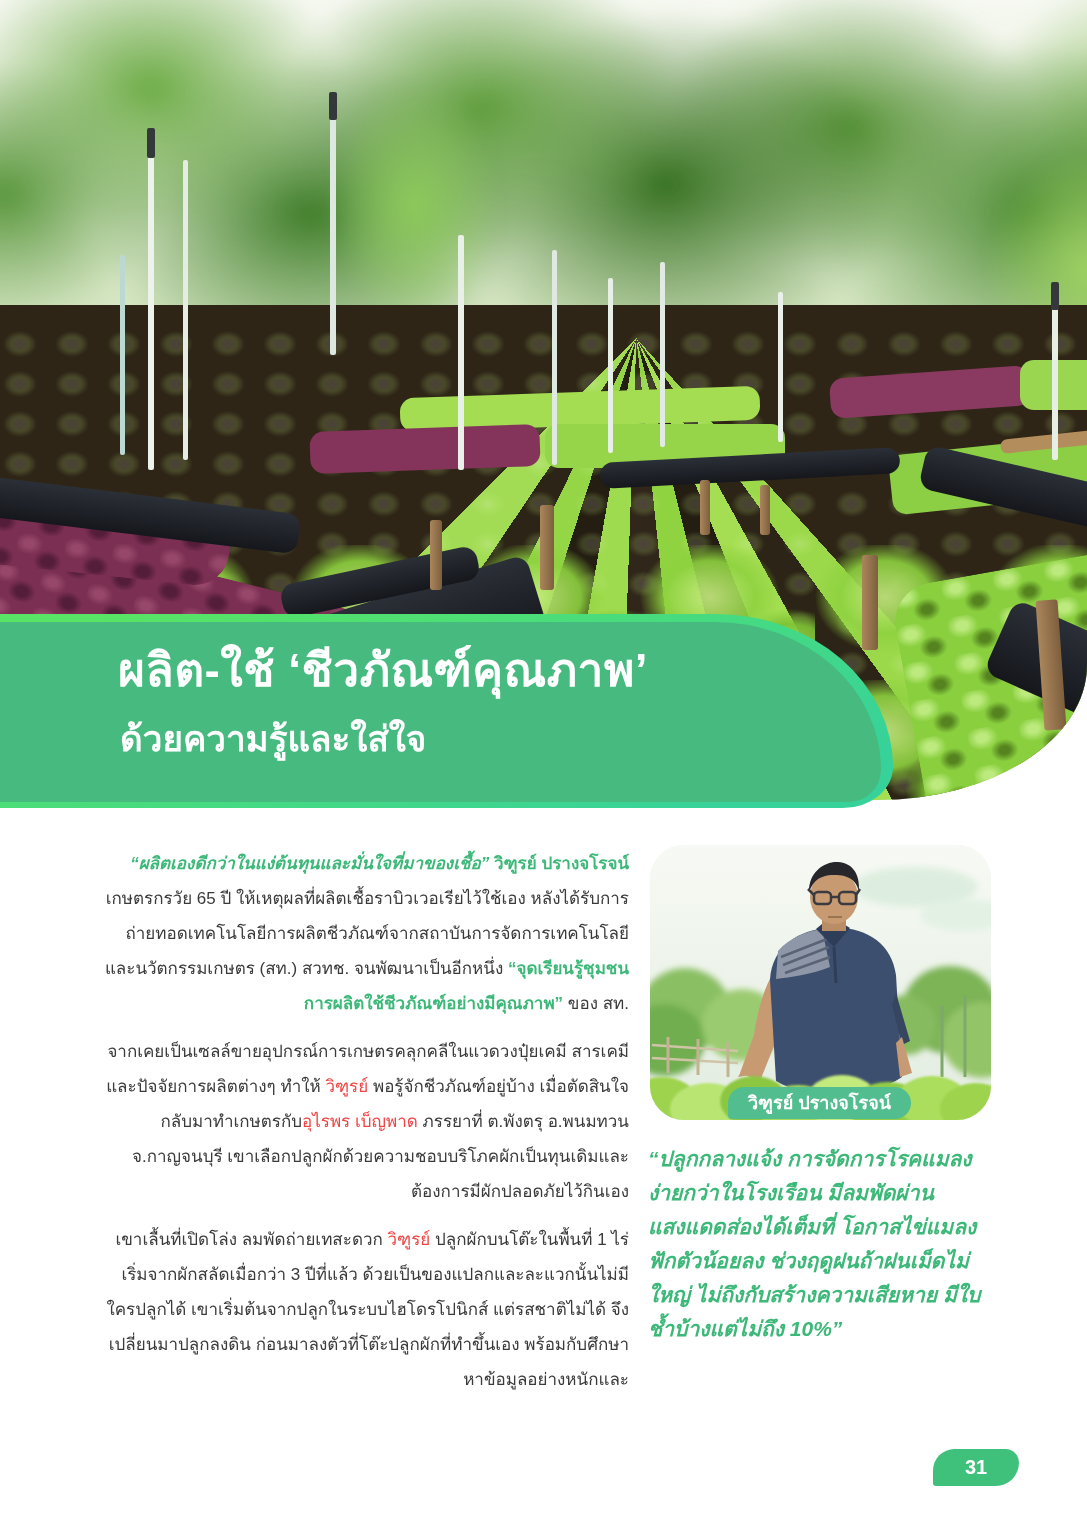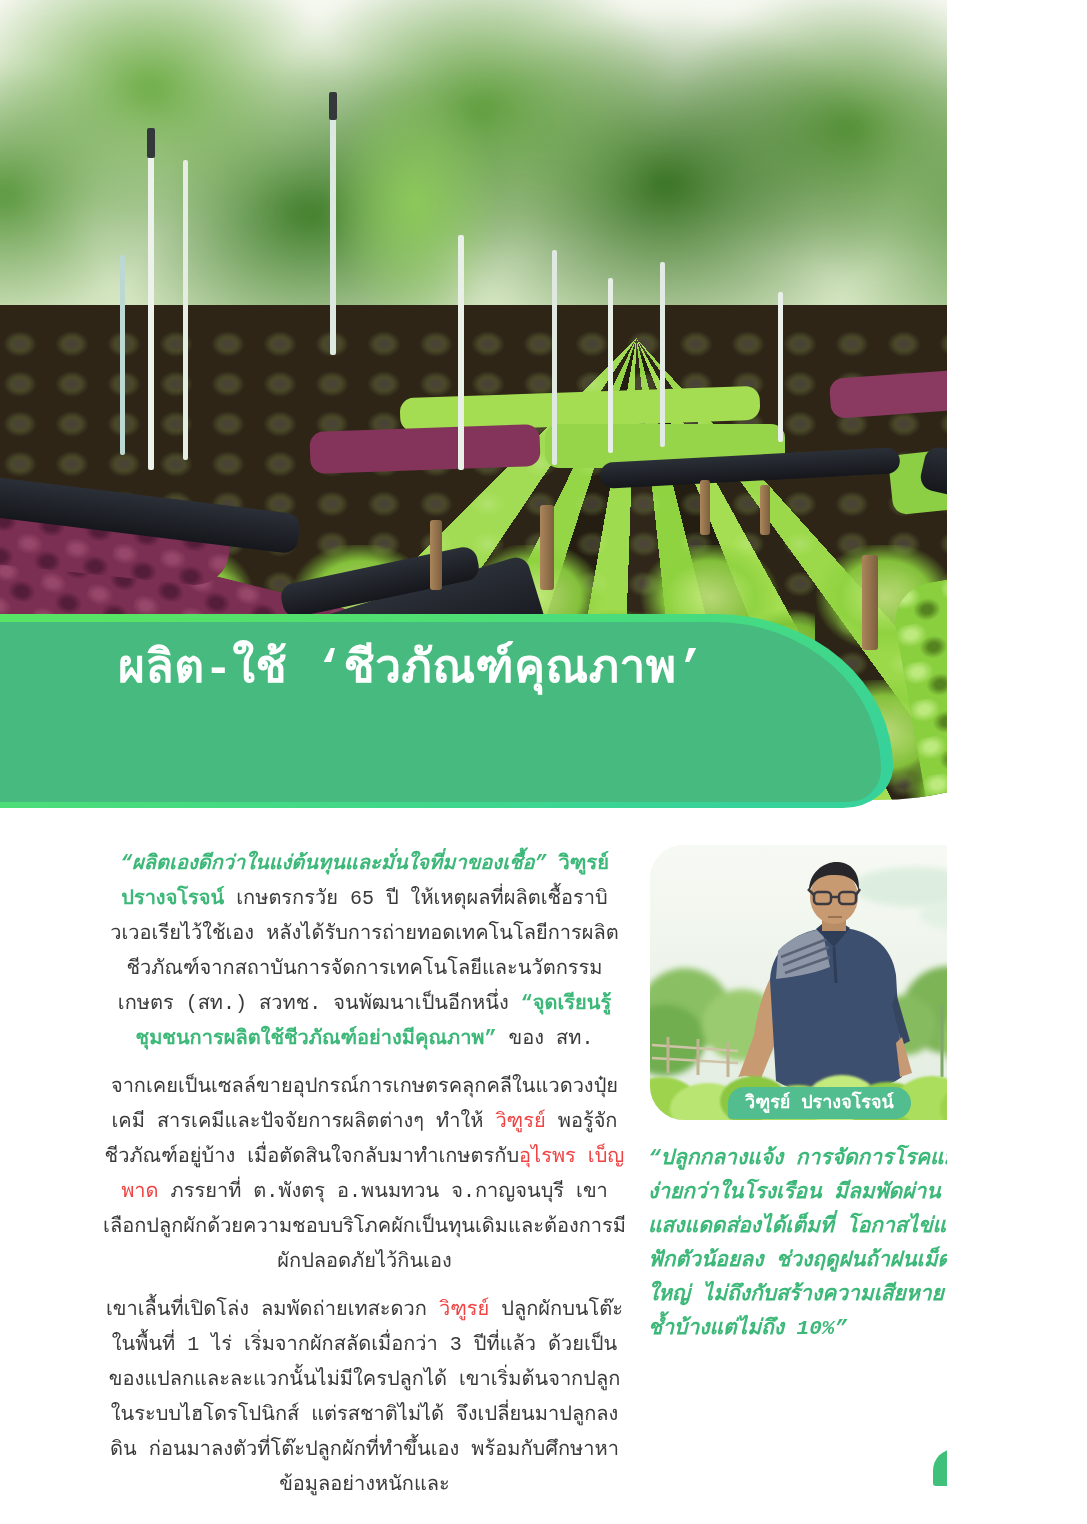--- a/index.html
+++ b/index.html
@@ -1,17 +1,17 @@
 <!DOCTYPE html>
 <html><head>
 <meta charset="utf-8">
 <style>
   html,body{margin:0;padding:0;background:#ffffff;}
-  .page{position:relative;width:947px;height:1524px;background:#fff;overflow:hidden;
-        font-family:Liberation Mono, monospace;}
+  .page{position:relative;width:1087px;height:1524px;background:#fff;overflow:hidden;
+        font-family:Liberation Sans, sans-serif;}
 
   
   .hero{position:absolute;left:0;top:0;width:1087px;height:800px;overflow:hidden;
         border-bottom-right-radius:210px 135px;background:#dfe8d4;}
   .h-sky{position:absolute;left:0;top:0;right:0;height:320px;
          background:linear-gradient(180deg,#f6f8f1 0%,#eaf1de 45%,#d4e5c0 100%);}
   .h-trees{position:absolute;left:-70px;right:-70px;top:-55px;height:480px;filter:blur(9px);
     background:
       radial-gradient(230px 190px at 6% 52%, #57953a 0%, rgba(87,149,58,0) 70%),
       radial-gradient(270px 210px at 18% 30%, #6cab45 0%, rgba(108,171,69,0) 70%),
@@ -61,21 +61,21 @@
     background:linear-gradient(160deg,#58e464 8%,#37d29a 88%);
     border-top-right-radius:195px 168px;border-bottom-right-radius:55px 45px;}
   .banner{position:absolute;left:0;top:622px;width:881px;height:180px;background:#47ba80;
     border-top-right-radius:175px 155px;border-bottom-right-radius:34px;color:#fff;}
   .banner h1{position:absolute;left:118px;top:22px;margin:0;font-size:46px;line-height:52px;font-weight:bold;letter-spacing:.5px;}
   .banner h2{position:absolute;left:120px;top:96px;margin:0;font-size:35px;line-height:42px;font-weight:bold;}
 
   
   .col-left{position:absolute;left:100px;top:846px;width:541px;}
   .col-right{position:absolute;left:648px;top:845px;width:346px;}
-  .para{margin:0 12px 13px 0;font-size:20px;line-height:35px;color:#3a3a3a;text-align:center;}
+  .para{margin:0 12px 13px 0;font-size:17px;line-height:35px;color:#3a3a3a;text-align:right;}
   .para:last-child{margin-bottom:0;}
   .gq{color:#3cb878;font-style:italic;font-weight:bold;}
   .gb{color:#3cb878;font-weight:bold;}
   .gn{color:#ef4444;}
   .quote-block{margin:22px 0 0 0;font-size:21px;line-height:34px;color:#3cb878;font-style:italic;font-weight:bold;}
   .para-right{margin:0;font-size:21px;line-height:36px;color:#3a3a3a;}
 
   
   .portrait{position:relative;width:341px;height:275px;border-radius:34px;overflow:hidden;margin:0 0 22px 2px;background:#eef3ec;}
   .portrait svg{display:block;}
@@ -143,20 +143,21 @@
     <div class="pole" style="left:1052px;top:295px;width:6px;height:165px;background:#e6eee6;"></div>
     <div class="pole" style="left:120px;top:255px;width:5px;height:200px;background:#bcd8d2;"></div>
     <div class="tip" style="left:147px;top:128px;width:8px;height:30px;"></div>
     <div class="tip" style="left:329px;top:92px;width:8px;height:28px;"></div>
     <div class="tip" style="left:1051px;top:282px;width:8px;height:28px;"></div>
   </div>
 
   <div class="banner-glow"></div>
   <div class="banner">
     <h1>ผลิต-ใช้ ‘ชีวภัณฑ์คุณภาพ’</h1>
+    <h2>ด้วยความรู้และใส่ใจ</h2>
   </div>
 
   <div class="col-left">
     <p class="para"><span class="gq">“ผลิตเองดีกว่าในแง่ต้นทุนและมั่นใจที่มาของเชื้อ”</span>
       <span class="gb">วิฑูรย์ ปรางจโรจน์</span>
       <span>เกษตรกรวัย 65 ปี ให้เหตุผลที่ผลิตเชื้อราบิวเวอเรียไว้ใช้เอง หลังได้รับการถ่ายทอดเทคโนโลยีการผลิตชีวภัณฑ์จากสถาบันการจัดการเทคโนโลยีและนวัตกรรมเกษตร (สท.) สวทช. จนพัฒนาเป็นอีกหนึ่ง</span>
       <span class="gb">“จุดเรียนรู้ชุมชนการผลิตใช้ชีวภัณฑ์อย่างมีคุณภาพ”</span>
       <span>ของ สท.</span></p>
     <p class="para"><span>จากเคยเป็นเซลล์ขายอุปกรณ์การเกษตรคลุกคลีในแวดวงปุ๋ยเคมี สารเคมีและปัจจัยการผลิตต่างๆ ทำให้</span>
       <span class="gn">วิฑูรย์</span>

